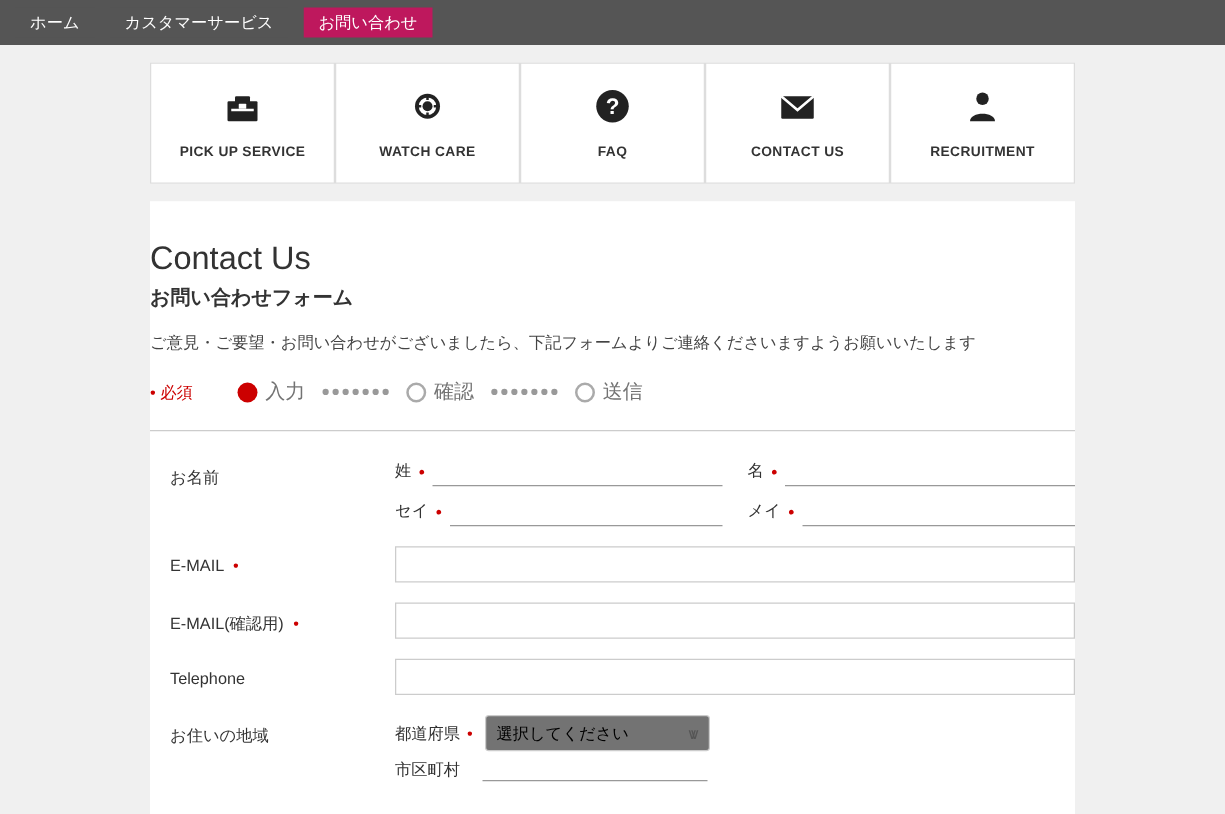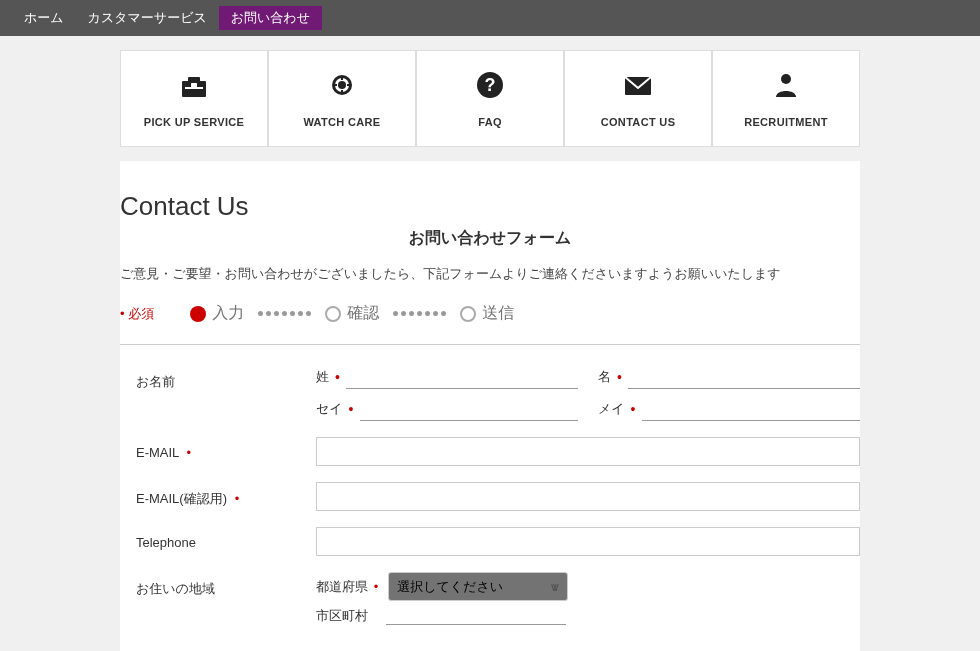--- a/index.html
+++ b/index.html
@@ -8,34 +8,34 @@
       background: #f0f0f0;
       color: #333;
       font-size: 14px;
     }
 
     
     .breadcrumb {
       background: #555;
       padding: 6px 12px;
       display: flex;
-      gap: 0;
+      gap: 12px;
       align-items: center;
     }
     .breadcrumb-item {
       color: #fff;
       font-size: 13px;
       padding: 3px 12px;
       background: #555;
       text-decoration: none;
       position: relative;
       cursor: pointer;
     }
     .breadcrumb-item.active {
-      background: #701a75;
+      background: #be185d;
       color: #fff;
     }
 
     
     .service-nav {
       display: flex;
       justify-content: center;
       gap: 0;
       padding: 14px 120px;
       background: #f0f0f0;
@@ -77,21 +77,20 @@
       font-weight: 300;
       color: #333;
       margin-bottom: 6px;
       padding-left: 0;
     }
     .page-subtitle {
       font-size: 16px;
       font-weight: bold;
       color: #333;
       margin-bottom: 16px;
-      text-align: center;
     }
     .page-description {
       font-size: 13px;
       color: #444;
       margin-bottom: 20px;
     }
 
     
     .step-indicator {
       display: flex;

